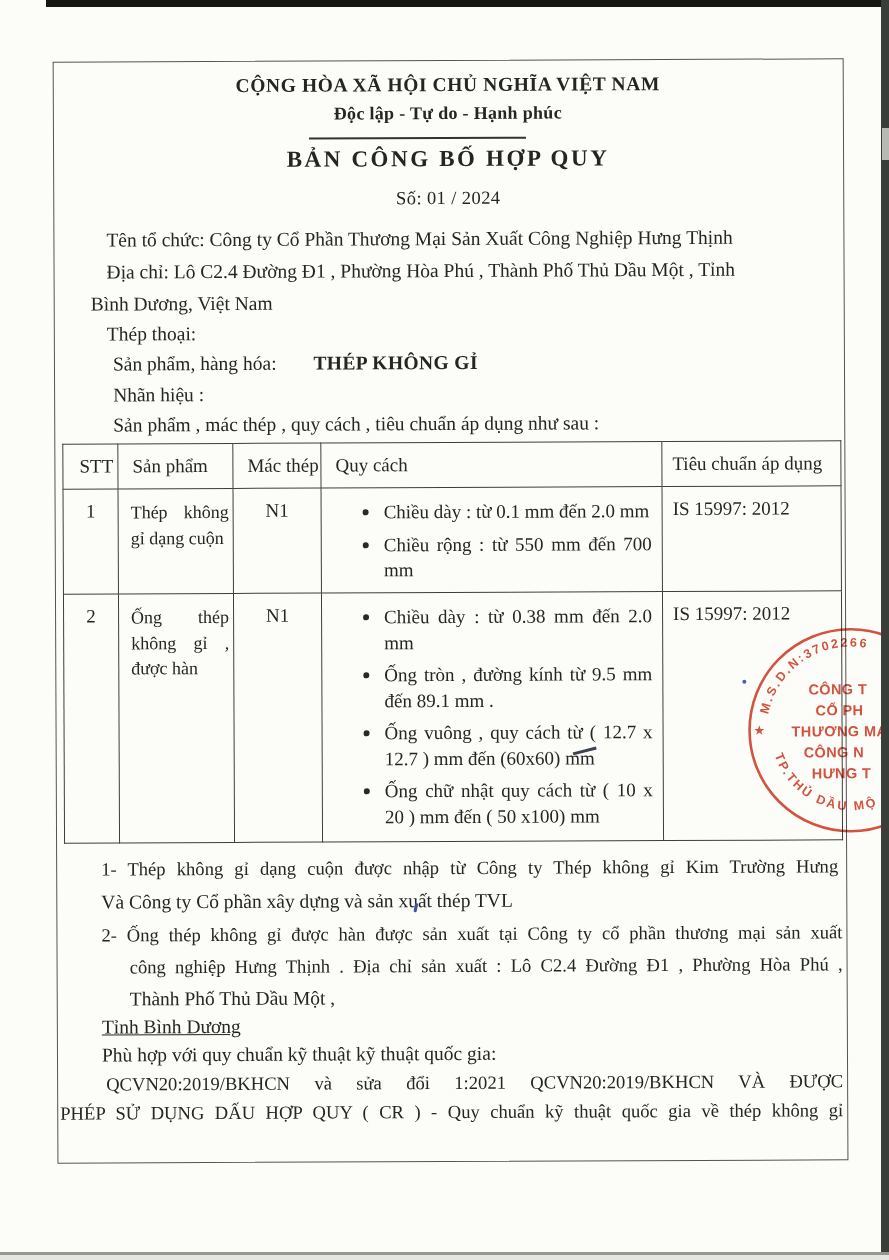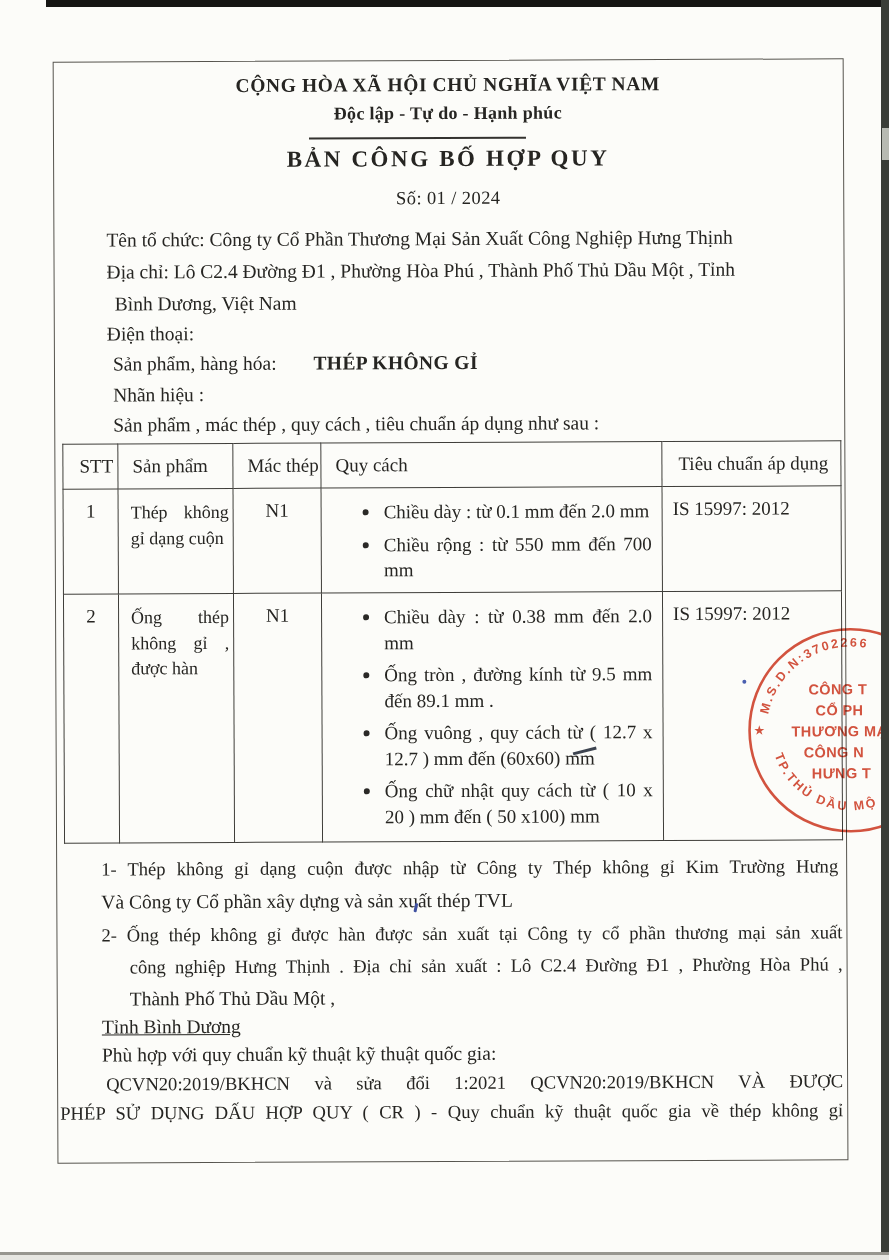--- a/index.html
+++ b/index.html
@@ -59,22 +59,22 @@
   <div class="abs border-box"></div>
 
   <div class="abs ctr motto1">CỘNG HÒA XÃ HỘI CHỦ NGHĨA VIỆT NAM</div>
   <div class="abs ctr motto2">Độc lập - Tự do - Hạnh phúc</div>
   <div class="abs motto-underline"></div>
   <div class="abs ctr doc-title">BẢN CÔNG BỐ HỢP QUY</div>
   <div class="abs ctr doc-no">Số: 01 / 2024</div>
 
   <div class="abs bl" style="left:108px;top:226px;">Tên tổ chức: Công ty Cổ Phần Thương Mại Sản Xuất Công Nghiệp Hưng Thịnh</div>
   <div class="abs bl" style="left:108px;top:258px;">Địa chỉ: Lô C2.4 Đường Đ1 , Phường Hòa Phú , Thành Phố Thủ Dầu Một , Tỉnh</div>
-  <div class="abs bl" style="left:116px;top:290px;text-align:right;">Bình Dương, Việt Nam</div>
-  <div class="abs bl" style="left:108px;top:320px;">Điện thoại:</div>
+  <div class="abs bl" style="left:92px;top:290px;text-align:right;">Bình Dương, Việt Nam</div>
+  <div class="abs bl" style="left:108px;top:320px;">Thép thoại:</div>
   <div class="abs bl lbl-val" style="left:114px;top:350px;">
     <span>Sản phẩm, hàng hóa:</span>
     <b>THÉP KHÔNG GỈ</b>
   </div>
   <div class="abs bl" style="left:114px;top:381px;">Nhãn hiệu :</div>
   <div class="abs bl" style="left:114px;top:411px;">Sản phẩm , mác thép , quy cách , tiêu chuẩn áp dụng như sau :</div>
 
   <table class="spec">
     <colgroup>
       <col style="width:55px">
@@ -91,21 +91,21 @@
       <td>
             <div class="cb hcell">Sản phẩm</div>
           </td>
       <td>
             <div class="cb hcell">Mác thép</div>
           </td>
       <td>
             <div class="cb hcell">Quy cách</div>
           </td>
       <td>
-            <div class="cb hcell tc-pad" style="padding-left:16px">Tiêu chuẩn áp dụng</div>
+            <div class="cb hcell tc-pad" style="padding-left:10px">Tiêu chuẩn áp dụng</div>
           </td>
     </tr>
     <tr>
       <td>
             <div class="cb cell-num" style="height:93px">1</div>
           </td>
       <td>
             <div class="cb cell-sp" style="height:82px">Thép không gỉ dạng cuộn</div>
           </td>
       <td>

